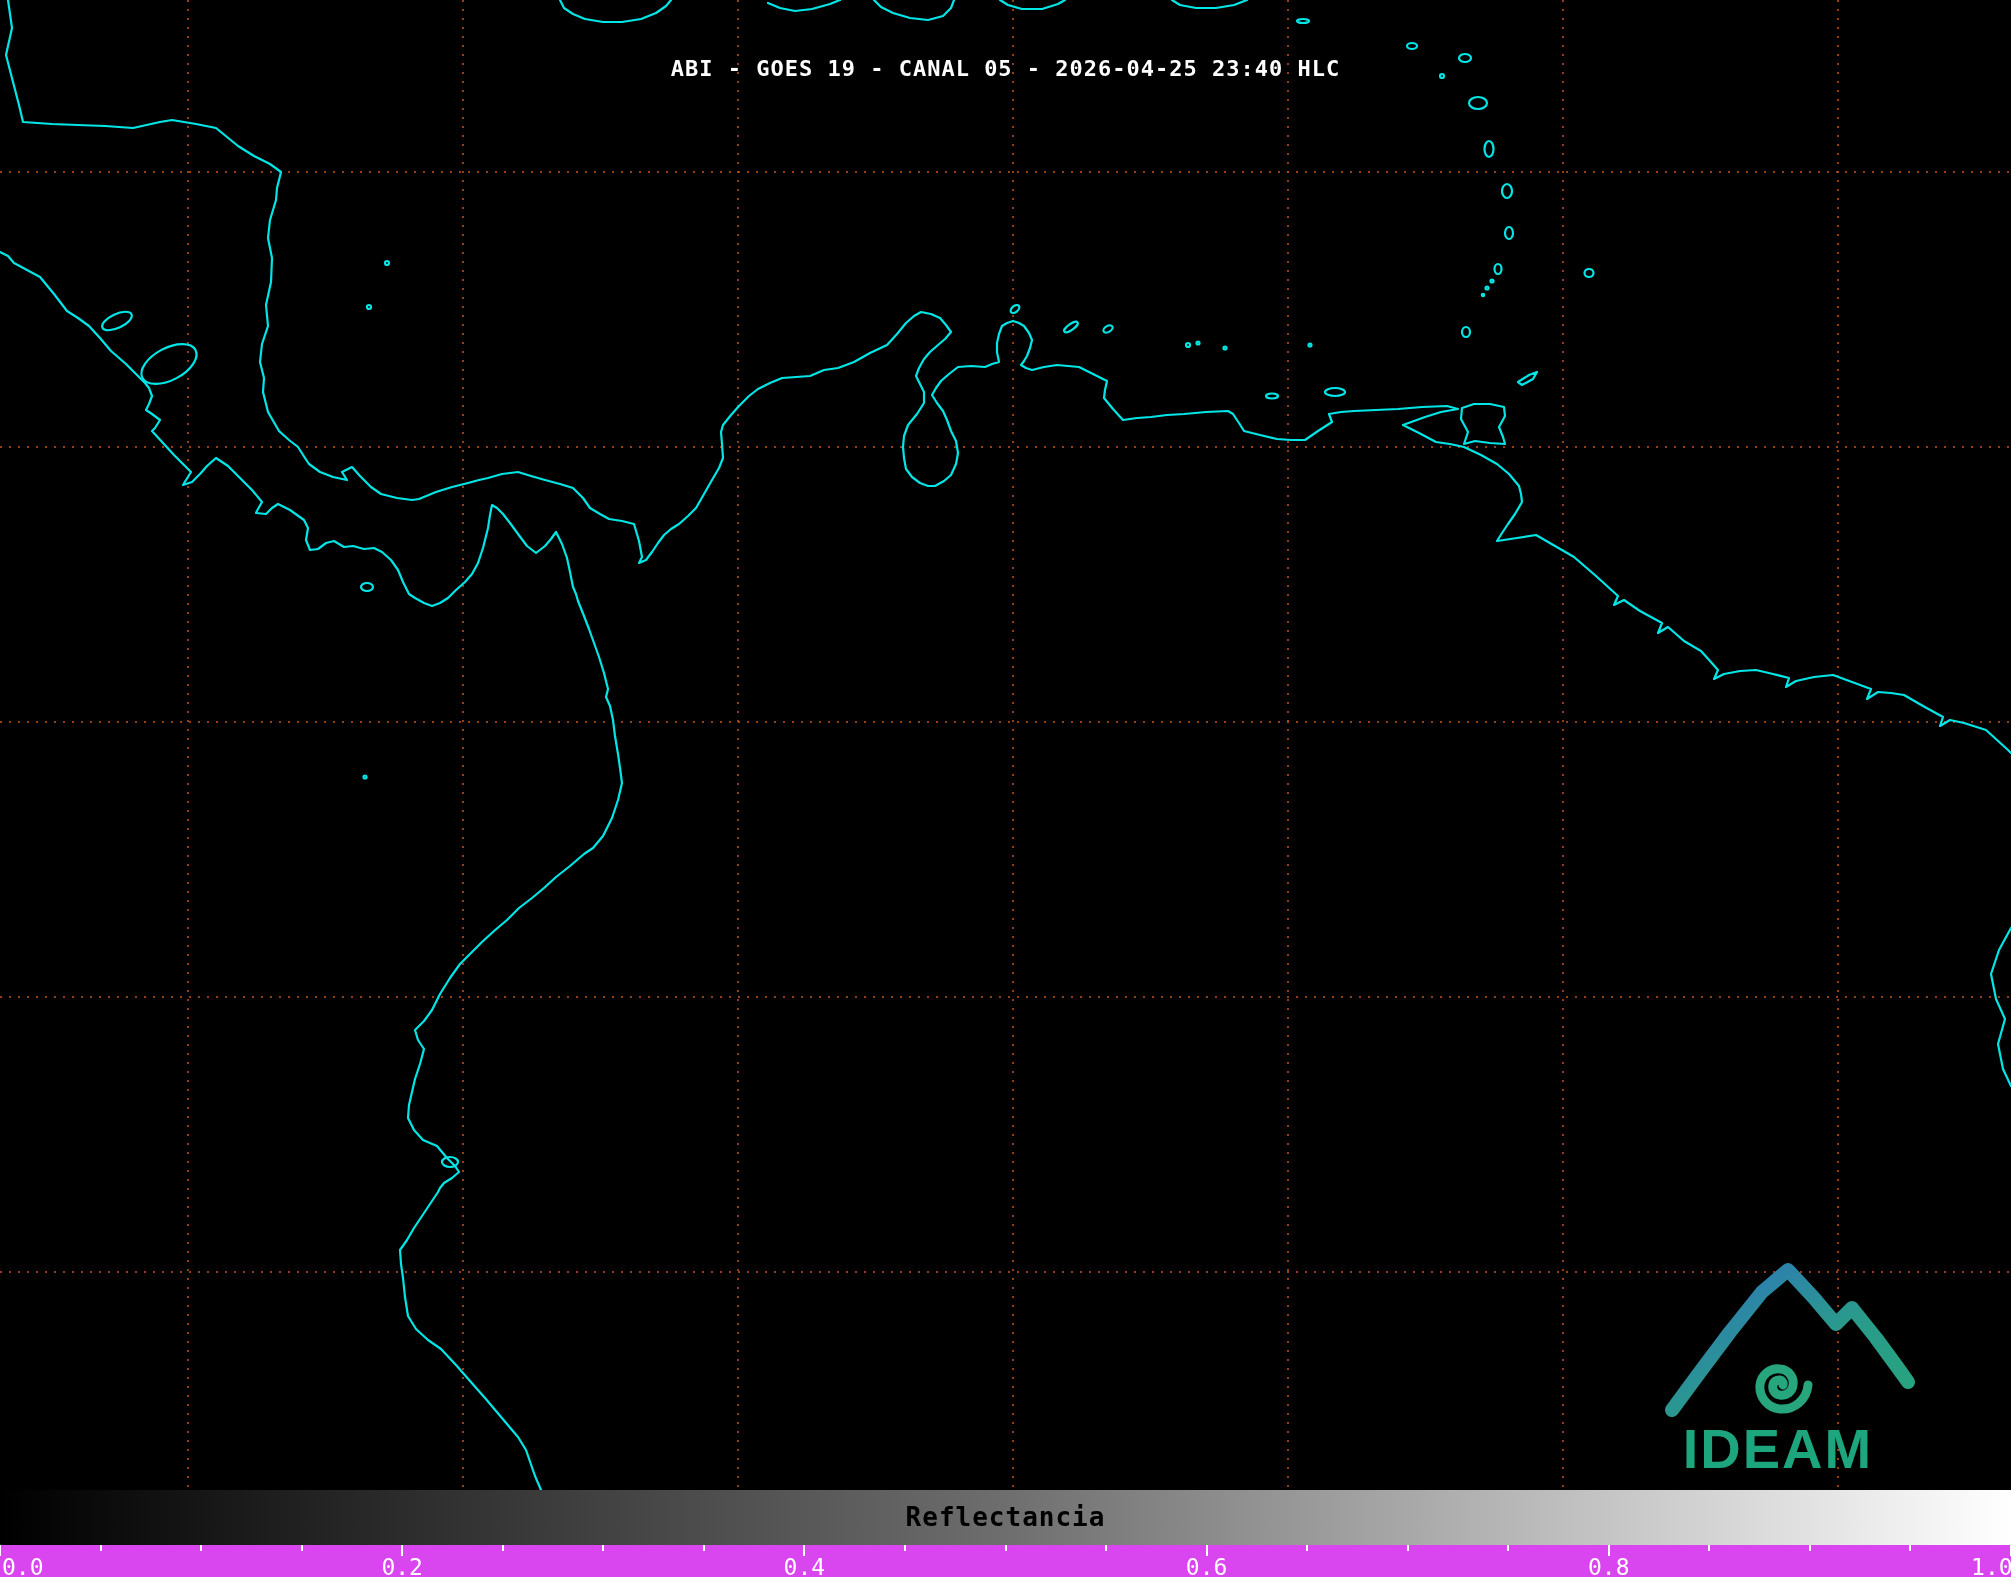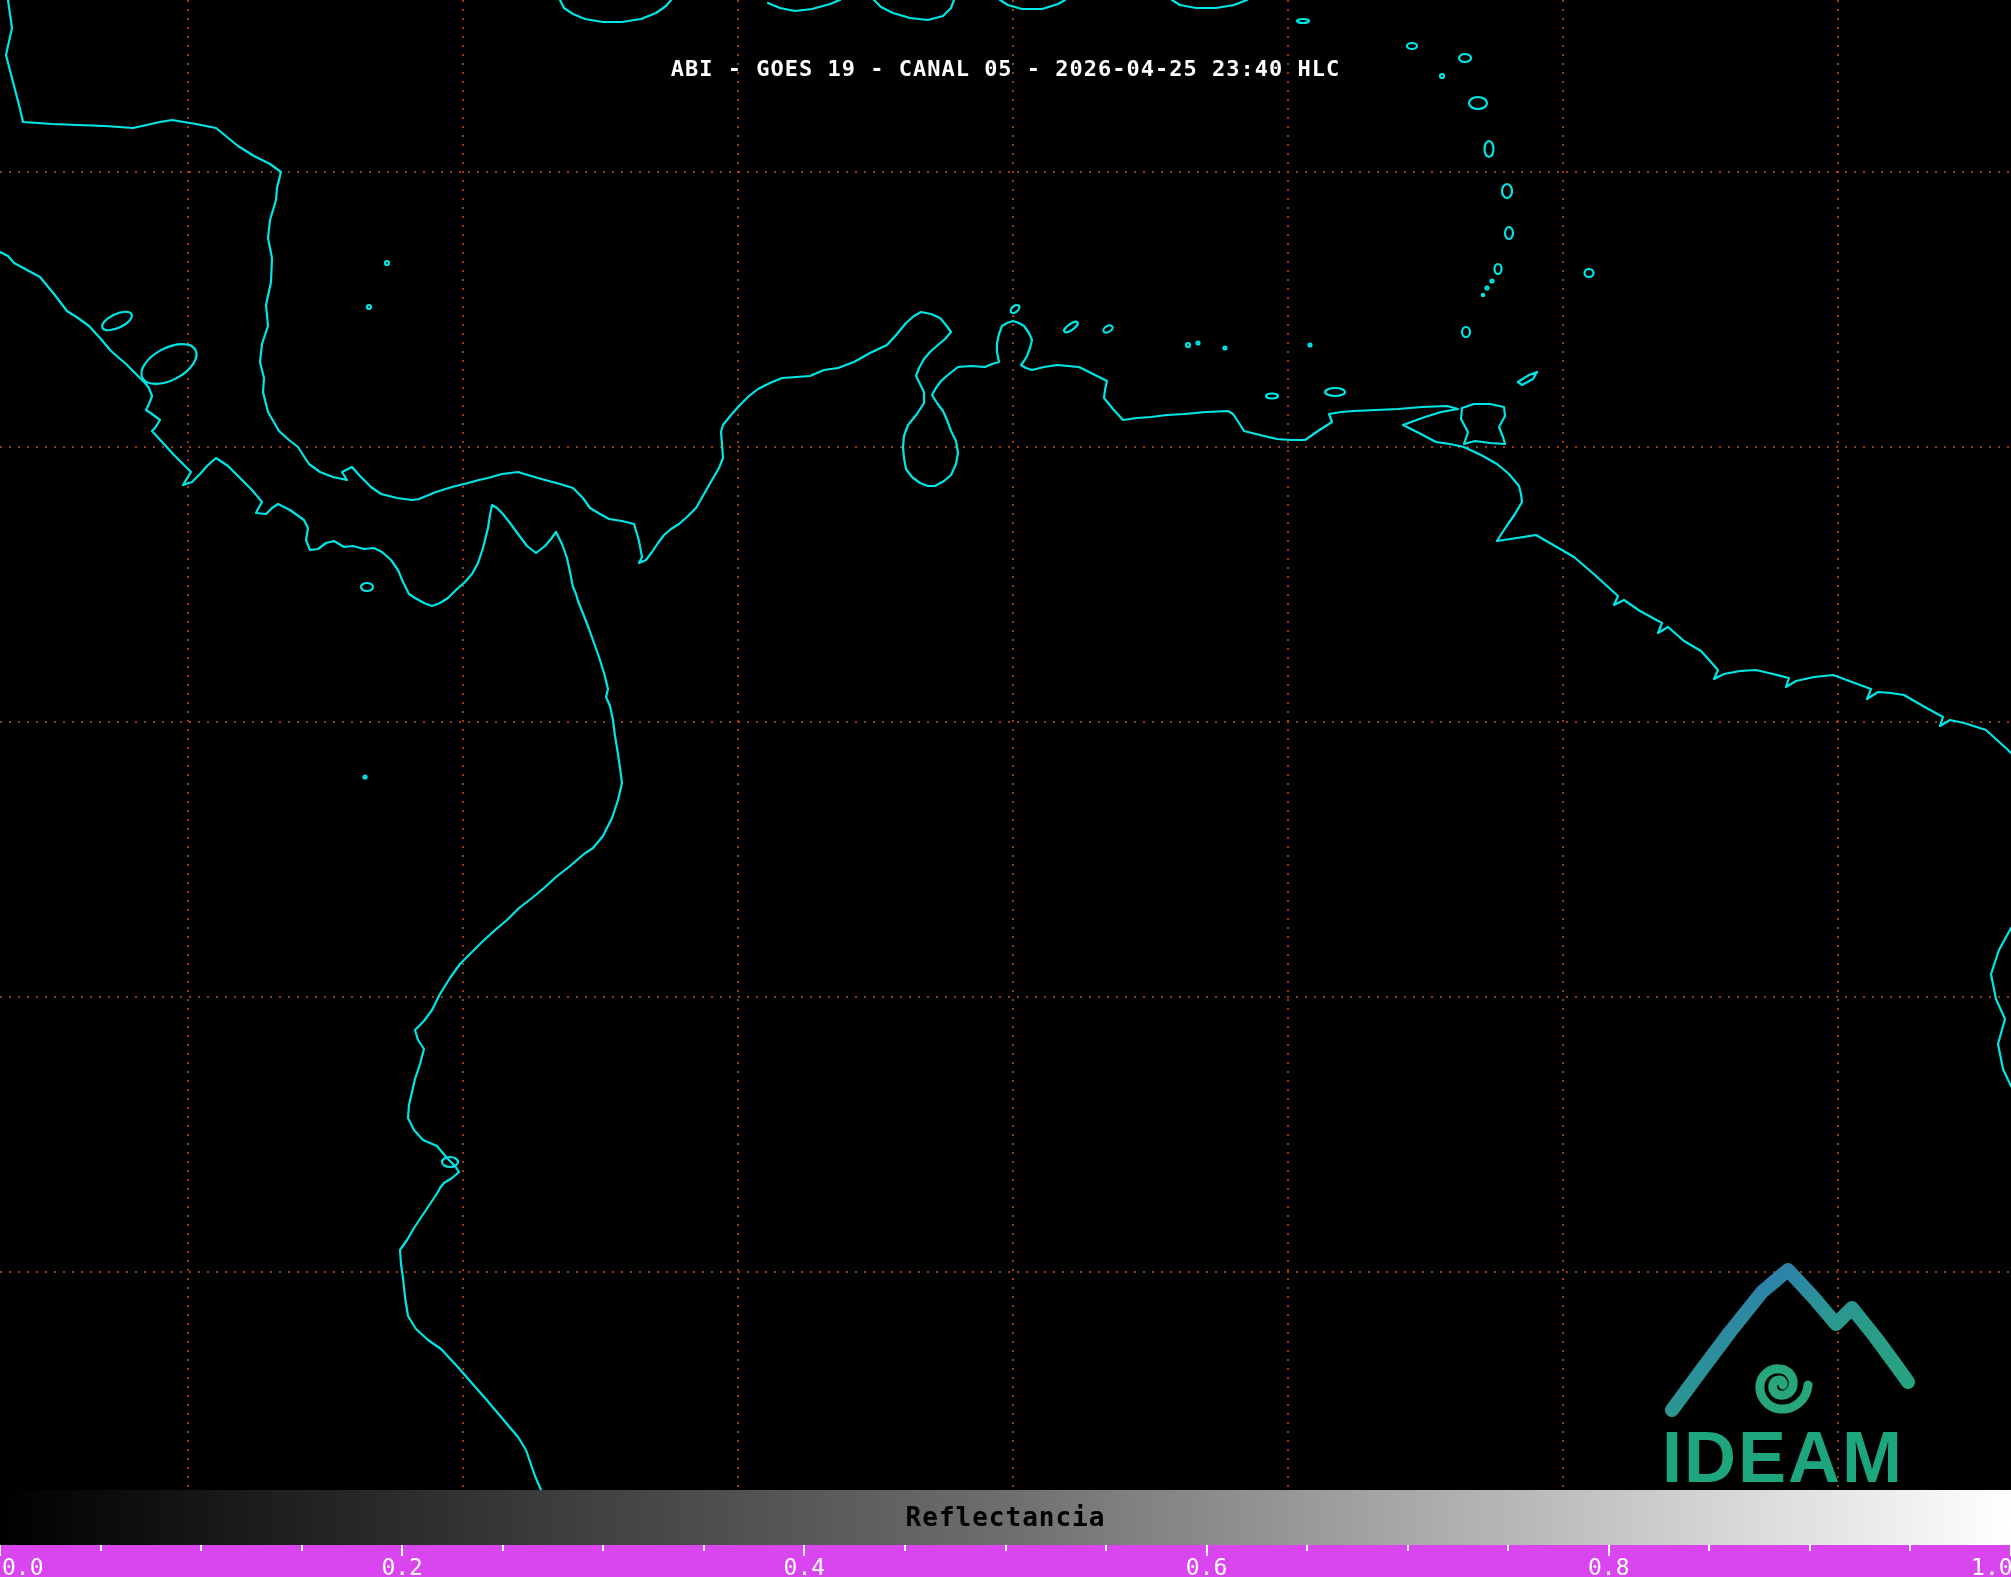--- a/index.html
+++ b/index.html
@@ -31,21 +31,21 @@
   .tick.major{height:11px;}
   .tick-label{
     position:absolute;top:9px;color:#fff;font-size:23px;
     transform:translateX(-50%);white-space:nowrap;
   }
   .tick-label.first{transform:none;}
   .tick-label.last{transform:translateX(-96%);}
   
   .logo-text{
     position:absolute;top:1416px;left:1662px;width:232px;text-align:center;
-    font-family:"Liberation Sans",sans-serif;font-weight:bold;font-size:72px;
+    font-family:"Liberation Sans",sans-serif;font-weight:bold;font-size:56px;
     color:#1da57e;letter-spacing:2px;
   }
 </style>
 </head>
 <body>
 
 <div class="stage">
 
   <svg class="map-svg" width="2011" height="1490" viewBox="0 0 2011 1490">
     <defs>

